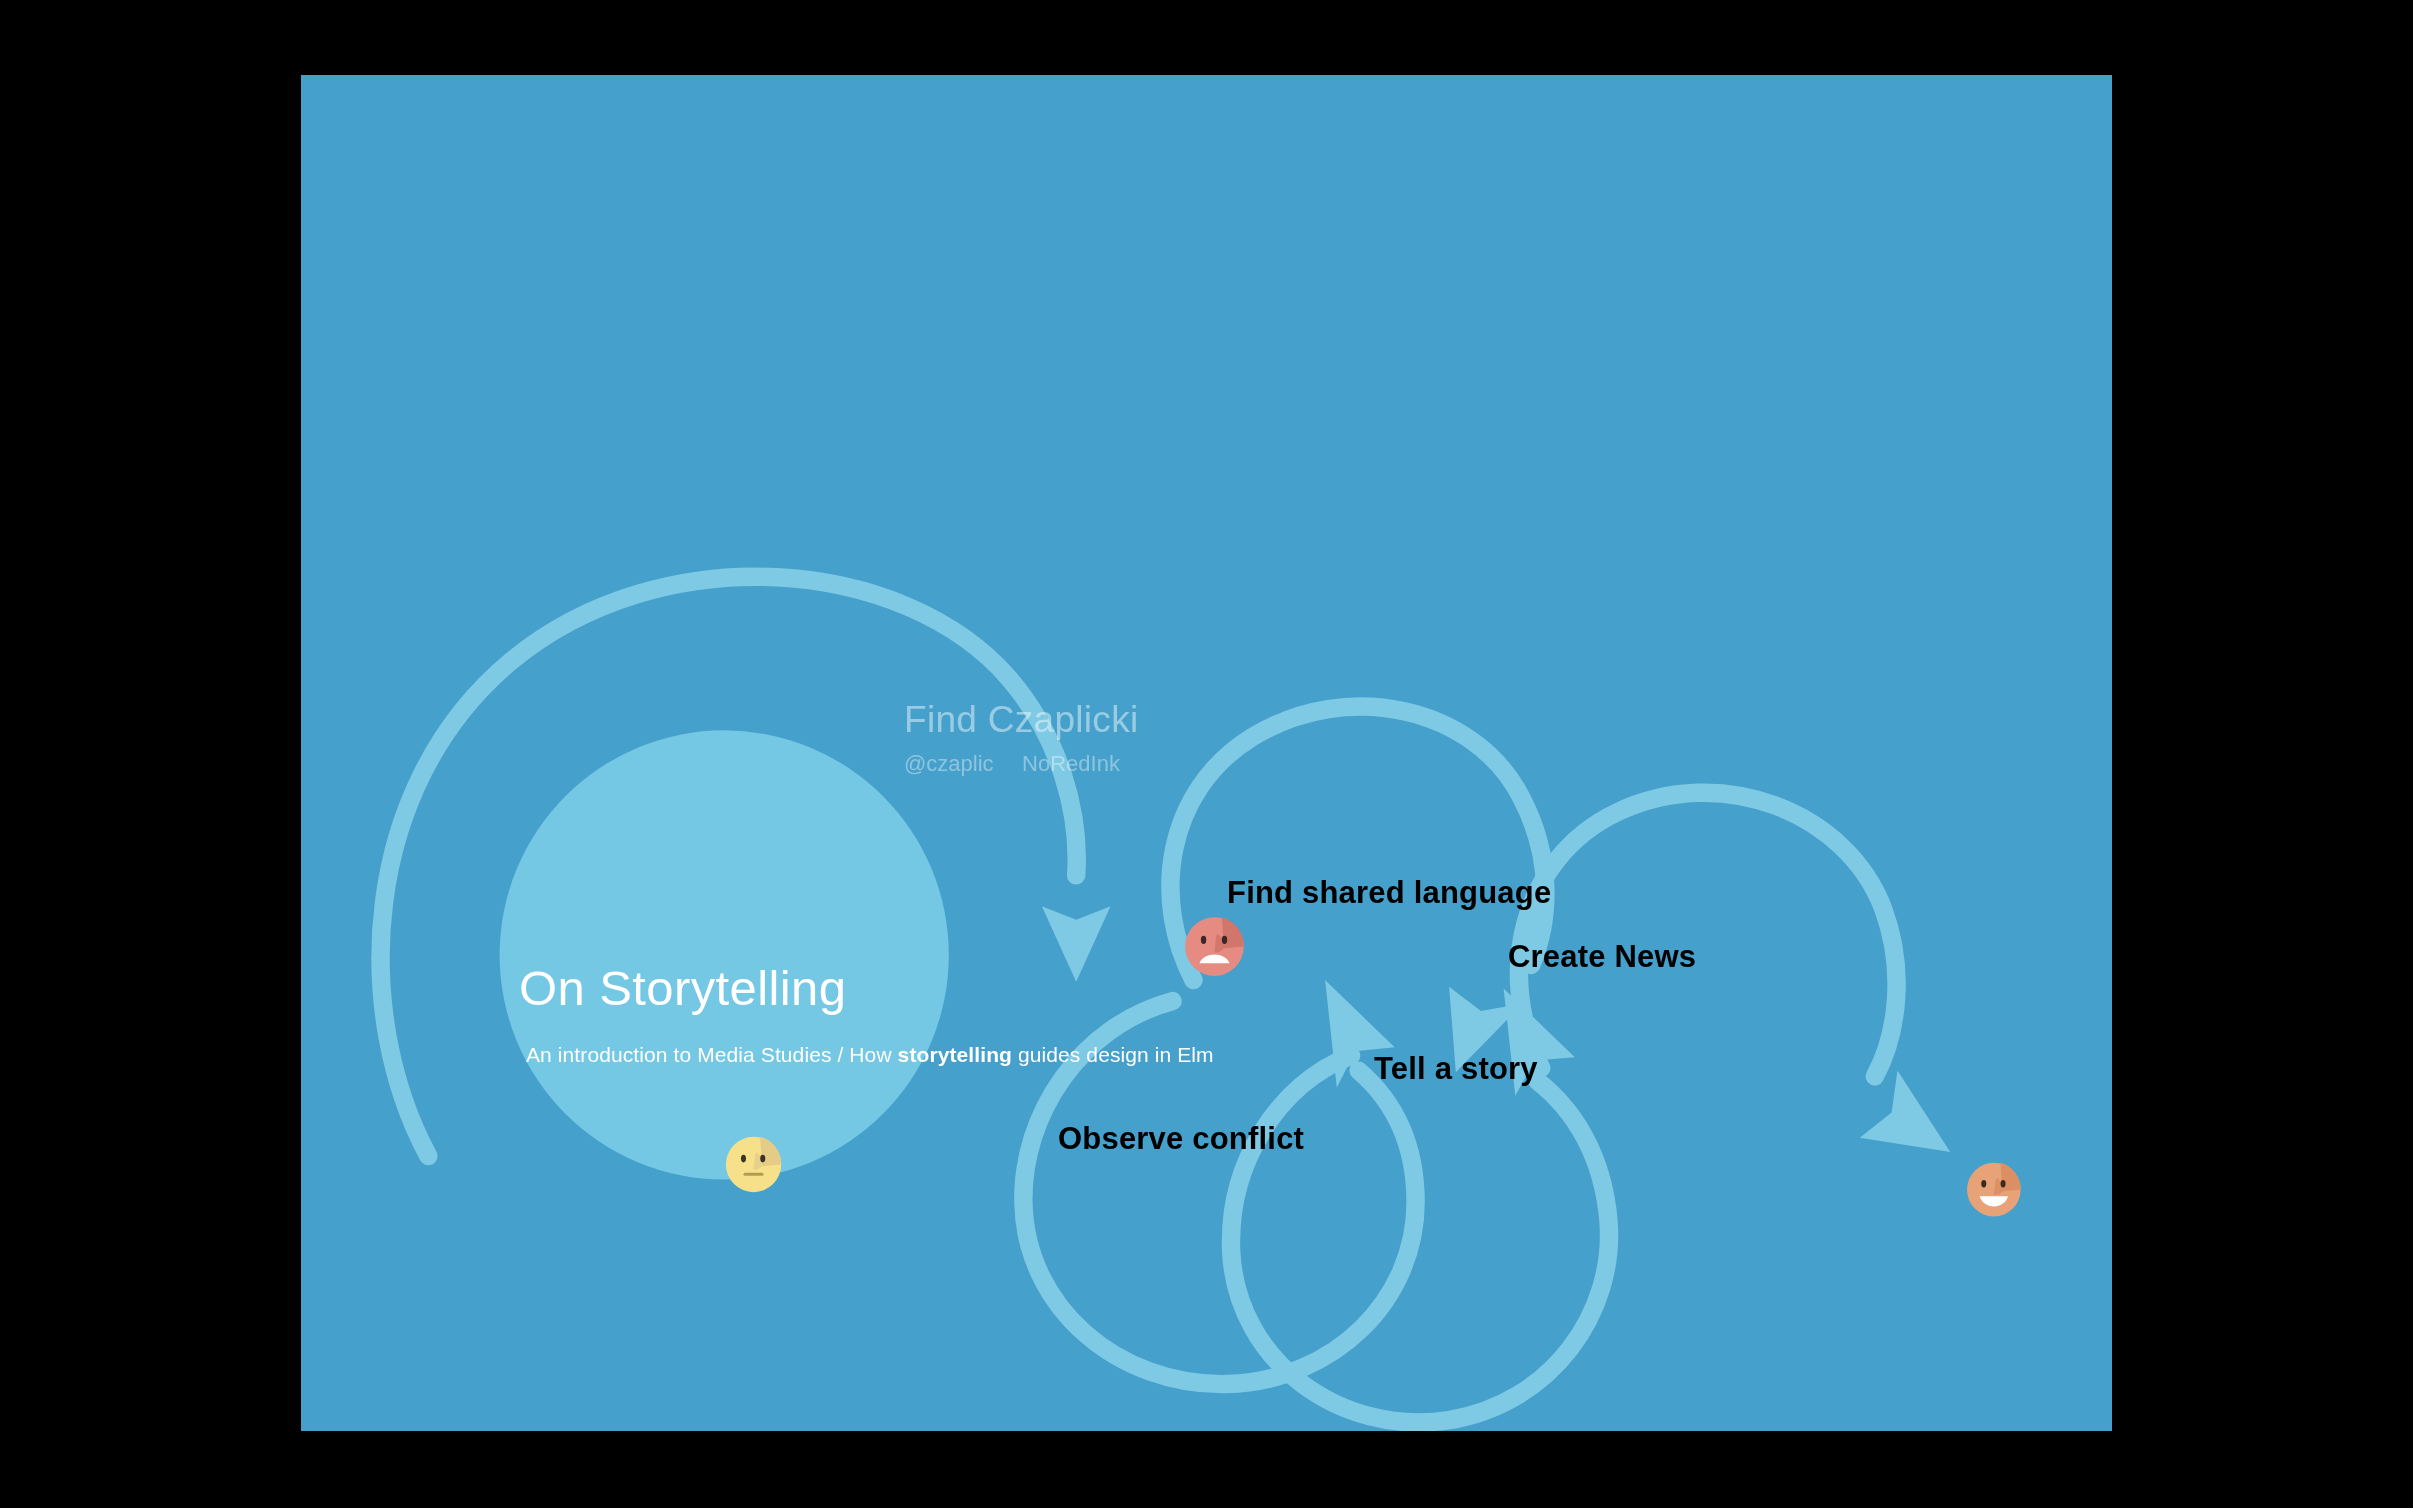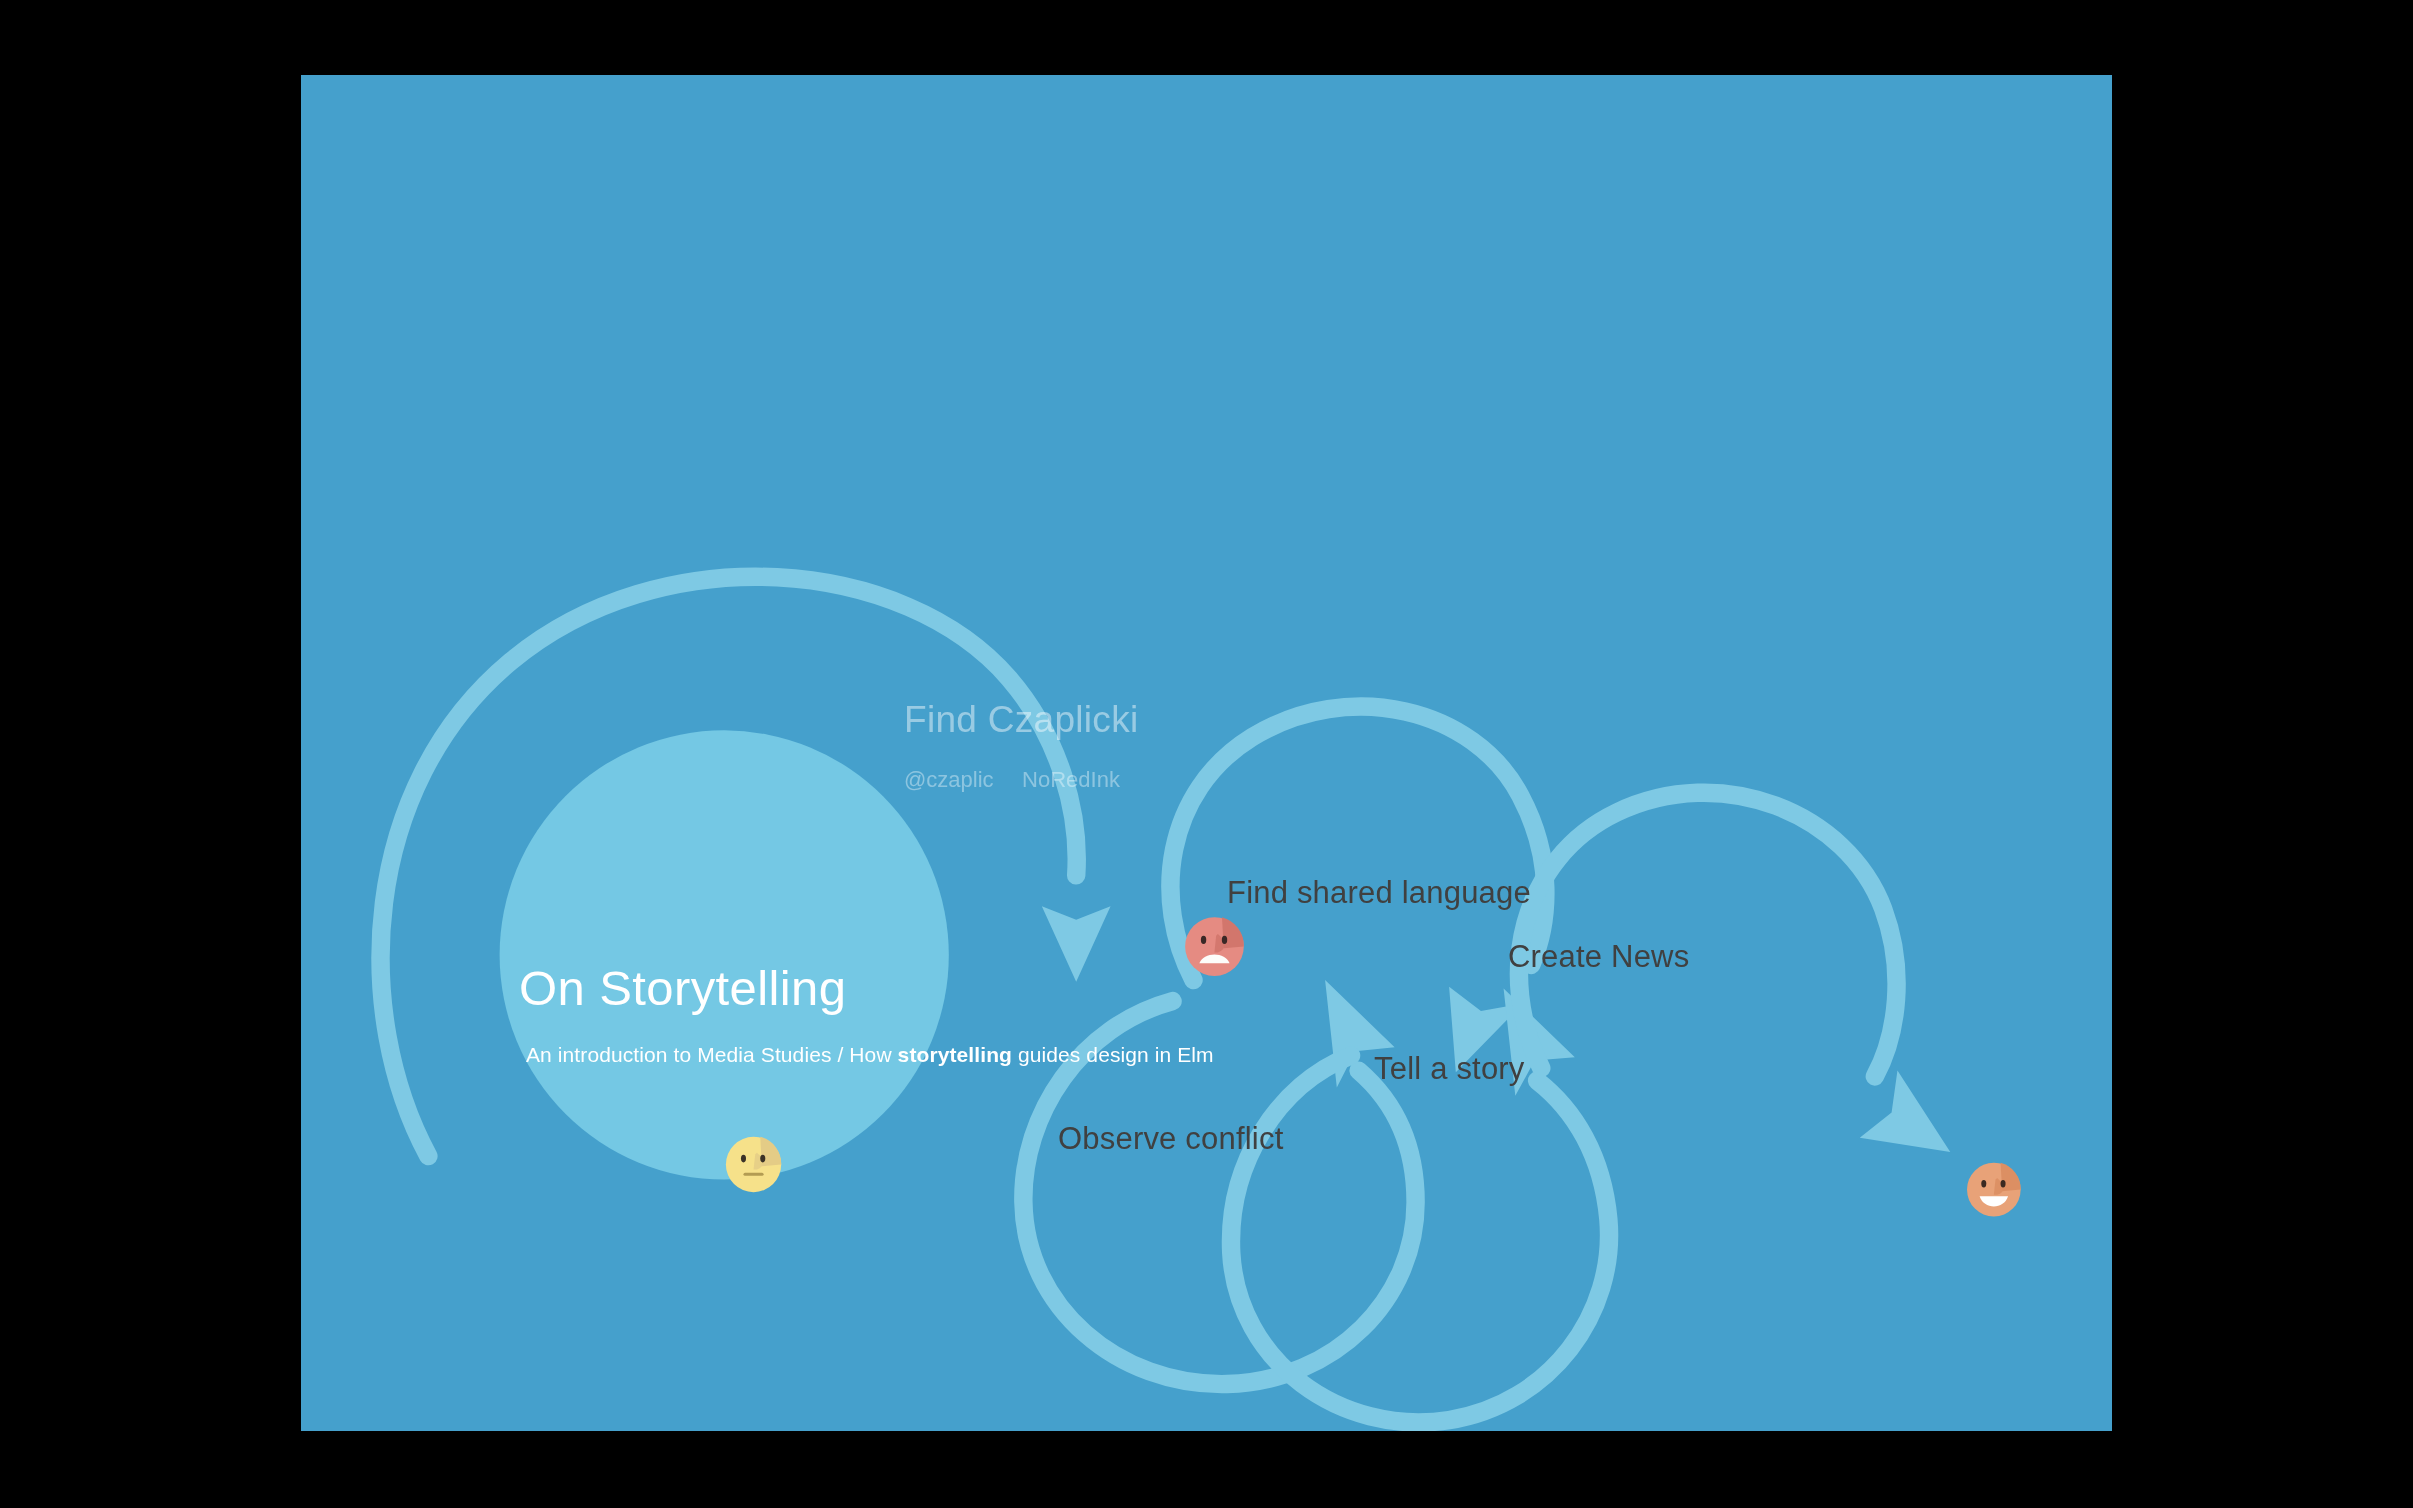--- a/index.html
+++ b/index.html
@@ -69,33 +69,33 @@
     opacity: 0.45;
   }
   #author-name {
     font-size: 37px;
     font-weight: 400;
     color: #ffffff;
     white-space: nowrap;
     letter-spacing: 0.3px;
   }
   #author-meta {
-    margin-top: 26px;
+    margin-top: 10px;
     font-size: 22px;
     color: #ffffff;
     white-space: nowrap;
     opacity: 0.85;
   }
   #author-meta .gap { display: inline-block; width: 28.5px; }
 
   .arc-label {
     position: absolute;
-    color: #404040;
+    color: #000000;
     font-size: 31px;
-    font-weight: 400;
+    font-weight: 700;
     white-space: nowrap;
     letter-spacing: 0.2px;
   }
   #label-find   { left: 926px; top: 800px; }
   #label-create { left: 1207px; top: 864px; }
   #label-observe{ left: 757px;  top: 1046px; text-align: center; }
   #label-tell   { left: 1073px; top: 976px; }
 </style>
 </head>
 <body>

